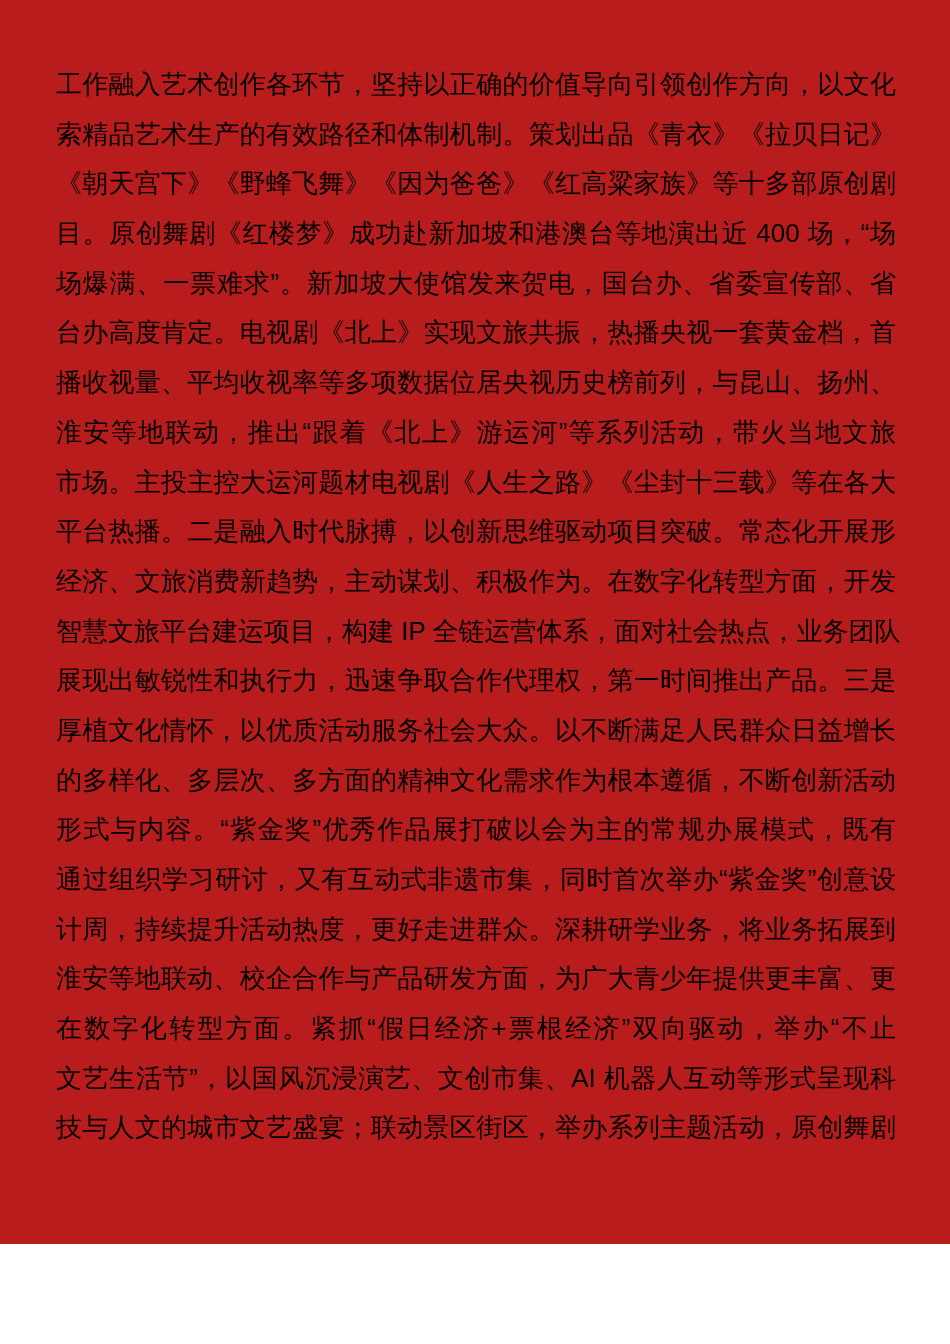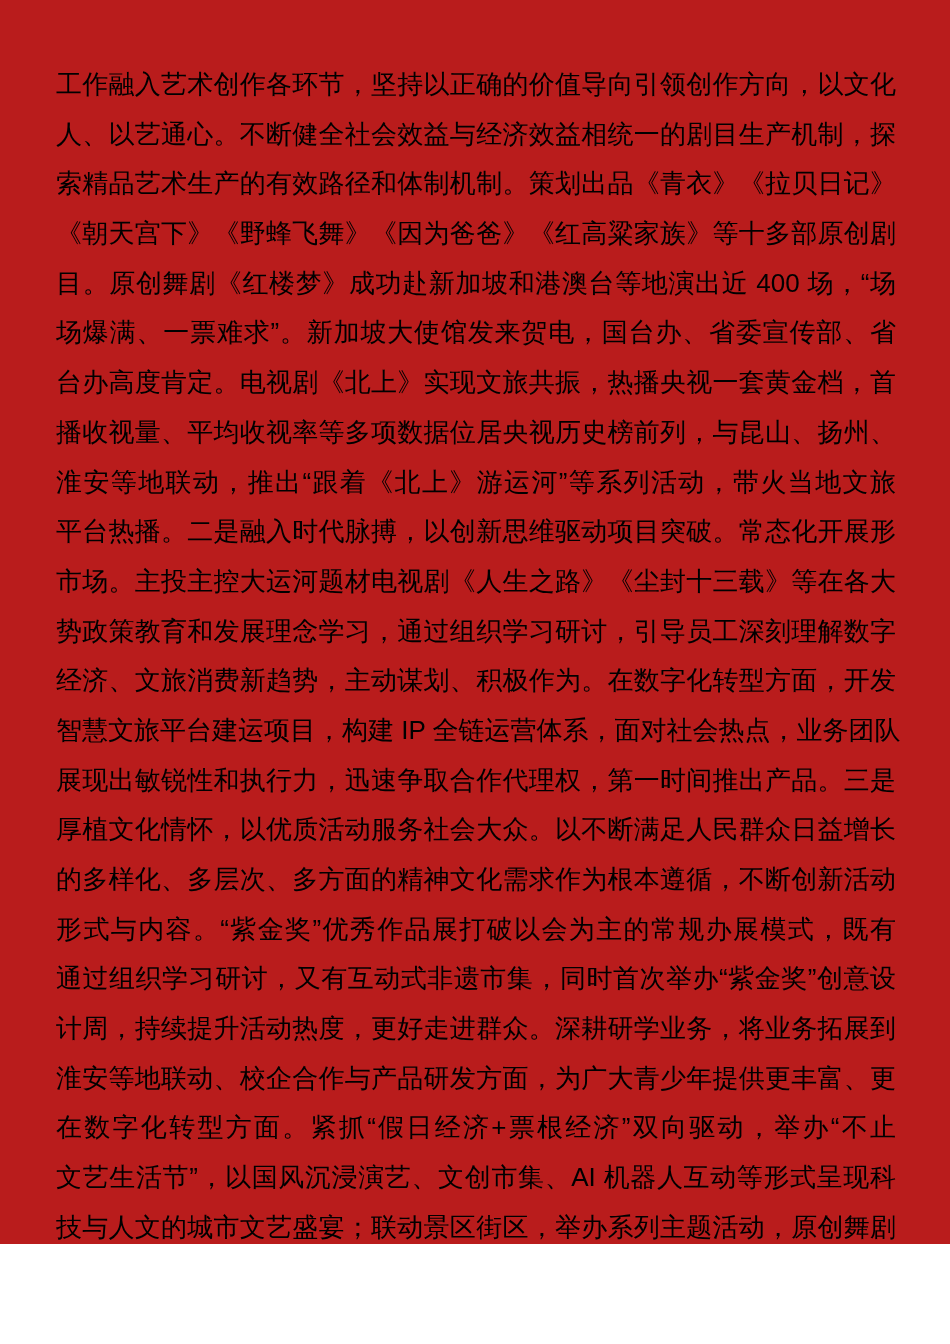--- a/index.html
+++ b/index.html
@@ -34,31 +34,29 @@
     letter-spacing: 0;
     font-weight: 400;
   }
 </style>
 </head>
 <body>
 
 <div class="page">
   <div class="text-block">
     <div class="line">工作融入艺术创作各环节，坚持以正确的价值导向引领创作方向，以文化</div>
-    <div class="line">人、以艺通心。不断健全社会效益与经济效益相统一的剧目生产机制，探</div>
     <div class="line">索精品艺术生产的有效路径和体制机制。策划出品《青衣》《拉贝日记》</div>
     <div class="line">《朝天宫下》《野蜂飞舞》《因为爸爸》《红高粱家族》等十多部原创剧</div>
     <div class="line">目。原创舞剧《红楼梦》成功赴新加坡和港澳台等地演出近 400 场，“场</div>
     <div class="line">场爆满、一票难求”。新加坡大使馆发来贺电，国台办、省委宣传部、省</div>
     <div class="line">台办高度肯定。电视剧《北上》实现文旅共振，热播央视一套黄金档，首</div>
     <div class="line">播收视量、平均收视率等多项数据位居央视历史榜前列，与昆山、扬州、</div>
     <div class="line">淮安等地联动，推出“跟着《北上》游运河”等系列活动，带火当地文旅</div>
+    <div class="line">市场。主投主控大运河题材电视剧《人生之路》《尘封十三载》等在各大</div>
     <div class="line">平台热播。二是融入时代脉搏，以创新思维驱动项目突破。常态化开展形</div>
-    <div class="line">市场。主投主控大运河题材电视剧《人生之路》《尘封十三载》等在各大</div>
-    <div class="line">势政策教育和发展理念学习，通过组织学习研讨，引导员工深刻理解数字</div>
     <div class="line">经济、文旅消费新趋势，主动谋划、积极作为。在数字化转型方面，开发</div>
     <div class="line">智慧文旅平台建运项目，构建 IP 全链运营体系，面对社会热点，业务团队</div>
     <div class="line">展现出敏锐性和执行力，迅速争取合作代理权，第一时间推出产品。三是</div>
     <div class="line">厚植文化情怀，以优质活动服务社会大众。以不断满足人民群众日益增长</div>
     <div class="line">的多样化、多层次、多方面的精神文化需求作为根本遵循，不断创新活动</div>
     <div class="line">形式与内容。“紫金奖”优秀作品展打破以会为主的常规办展模式，既有</div>
     <div class="line">通过组织学习研讨，又有互动式非遗市集，同时首次举办“紫金奖”创意设</div>
     <div class="line">计周，持续提升活动热度，更好走进群众。深耕研学业务，将业务拓展到</div>
     <div class="line">淮安等地联动、校企合作与产品研发方面，为广大青少年提供更丰富、更</div>
     <div class="line">在数字化转型方面。紧抓“假日经济+票根经济”双向驱动，举办“不止</div>

